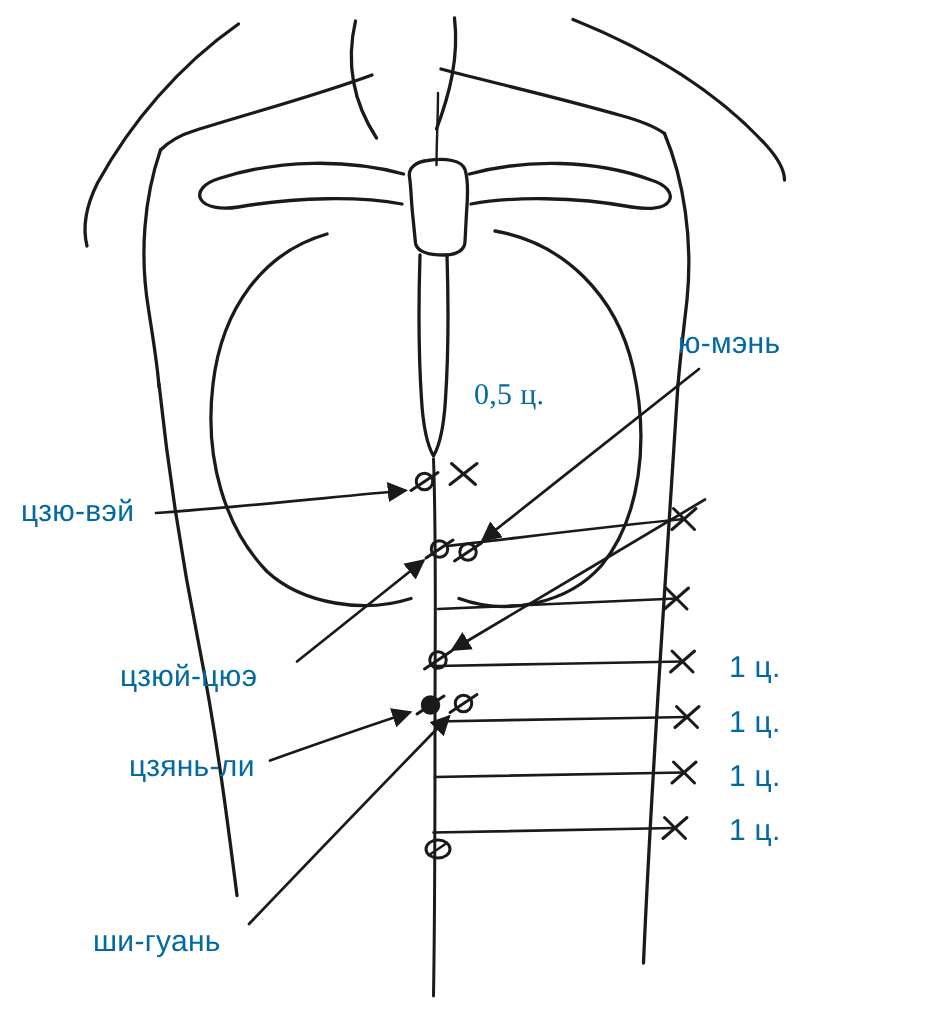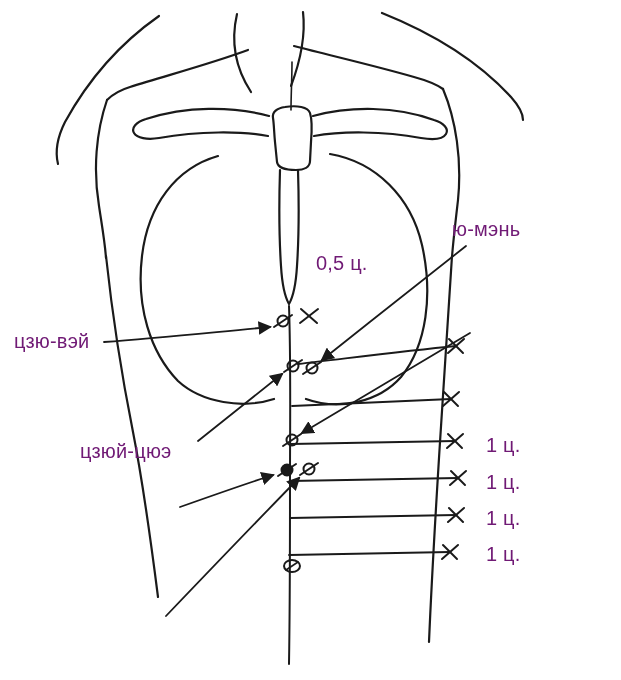--- a/index.html
+++ b/index.html
@@ -9,21 +9,21 @@
     height: 680px;
     background: #ffffff;
     font-family: "Liberation Sans", sans-serif;
     overflow: hidden;
   }
   .canvas svg { position: absolute; left: 0; top: 0; }
   .label {
     position: absolute;
     font-size: 20px;
     line-height: 22px;
-    color: #701a75;
+    color: #0369a1;
     white-space: nowrap;
     letter-spacing: 0.2px;
     user-select: none;
   }
 </style>
 </head>
 <body>
 
 <div class="canvas">
 
@@ -138,30 +138,32 @@
       </g>
       <g>
         <path d="M442 559 L458 545"></path>
         <path d="M443 545 L457 559"></path>
       </g>
     </g>
   </svg>
 
   <div class="label" style="left:452px; top:218px;">ю-мэнь</div>
 
-  <div class="label" style="left:316px; top:252px;">0,5 ц.</div>
+  <div class="label" style="left:316px; top:252px;font-family:Liberation Serif, serif;">0,5 ц.</div>
 
 
   <div class="label" style="left:14px; top:330px;">цзю-вэй</div>
 
   <div class="label" style="left:80px; top:440px;">цзюй-цюэ</div>
 
   <div class="label" style="left:486px; top:434px;">1 ц.</div>
 
   <div class="label" style="left:486px; top:471px;">1 ц.</div>
 
   <div class="label" style="left:486px; top:507px;">1 ц.</div>
 
   <div class="label" style="left:486px; top:543px;">1 ц.</div>
 
+  <div class="label" style="left:86px; top:500px;">цзянь-ли</div>
 
+  <div class="label" style="left:62px; top:617px;">ши-гуань</div>
 
 </div>
 
 </body></html>

